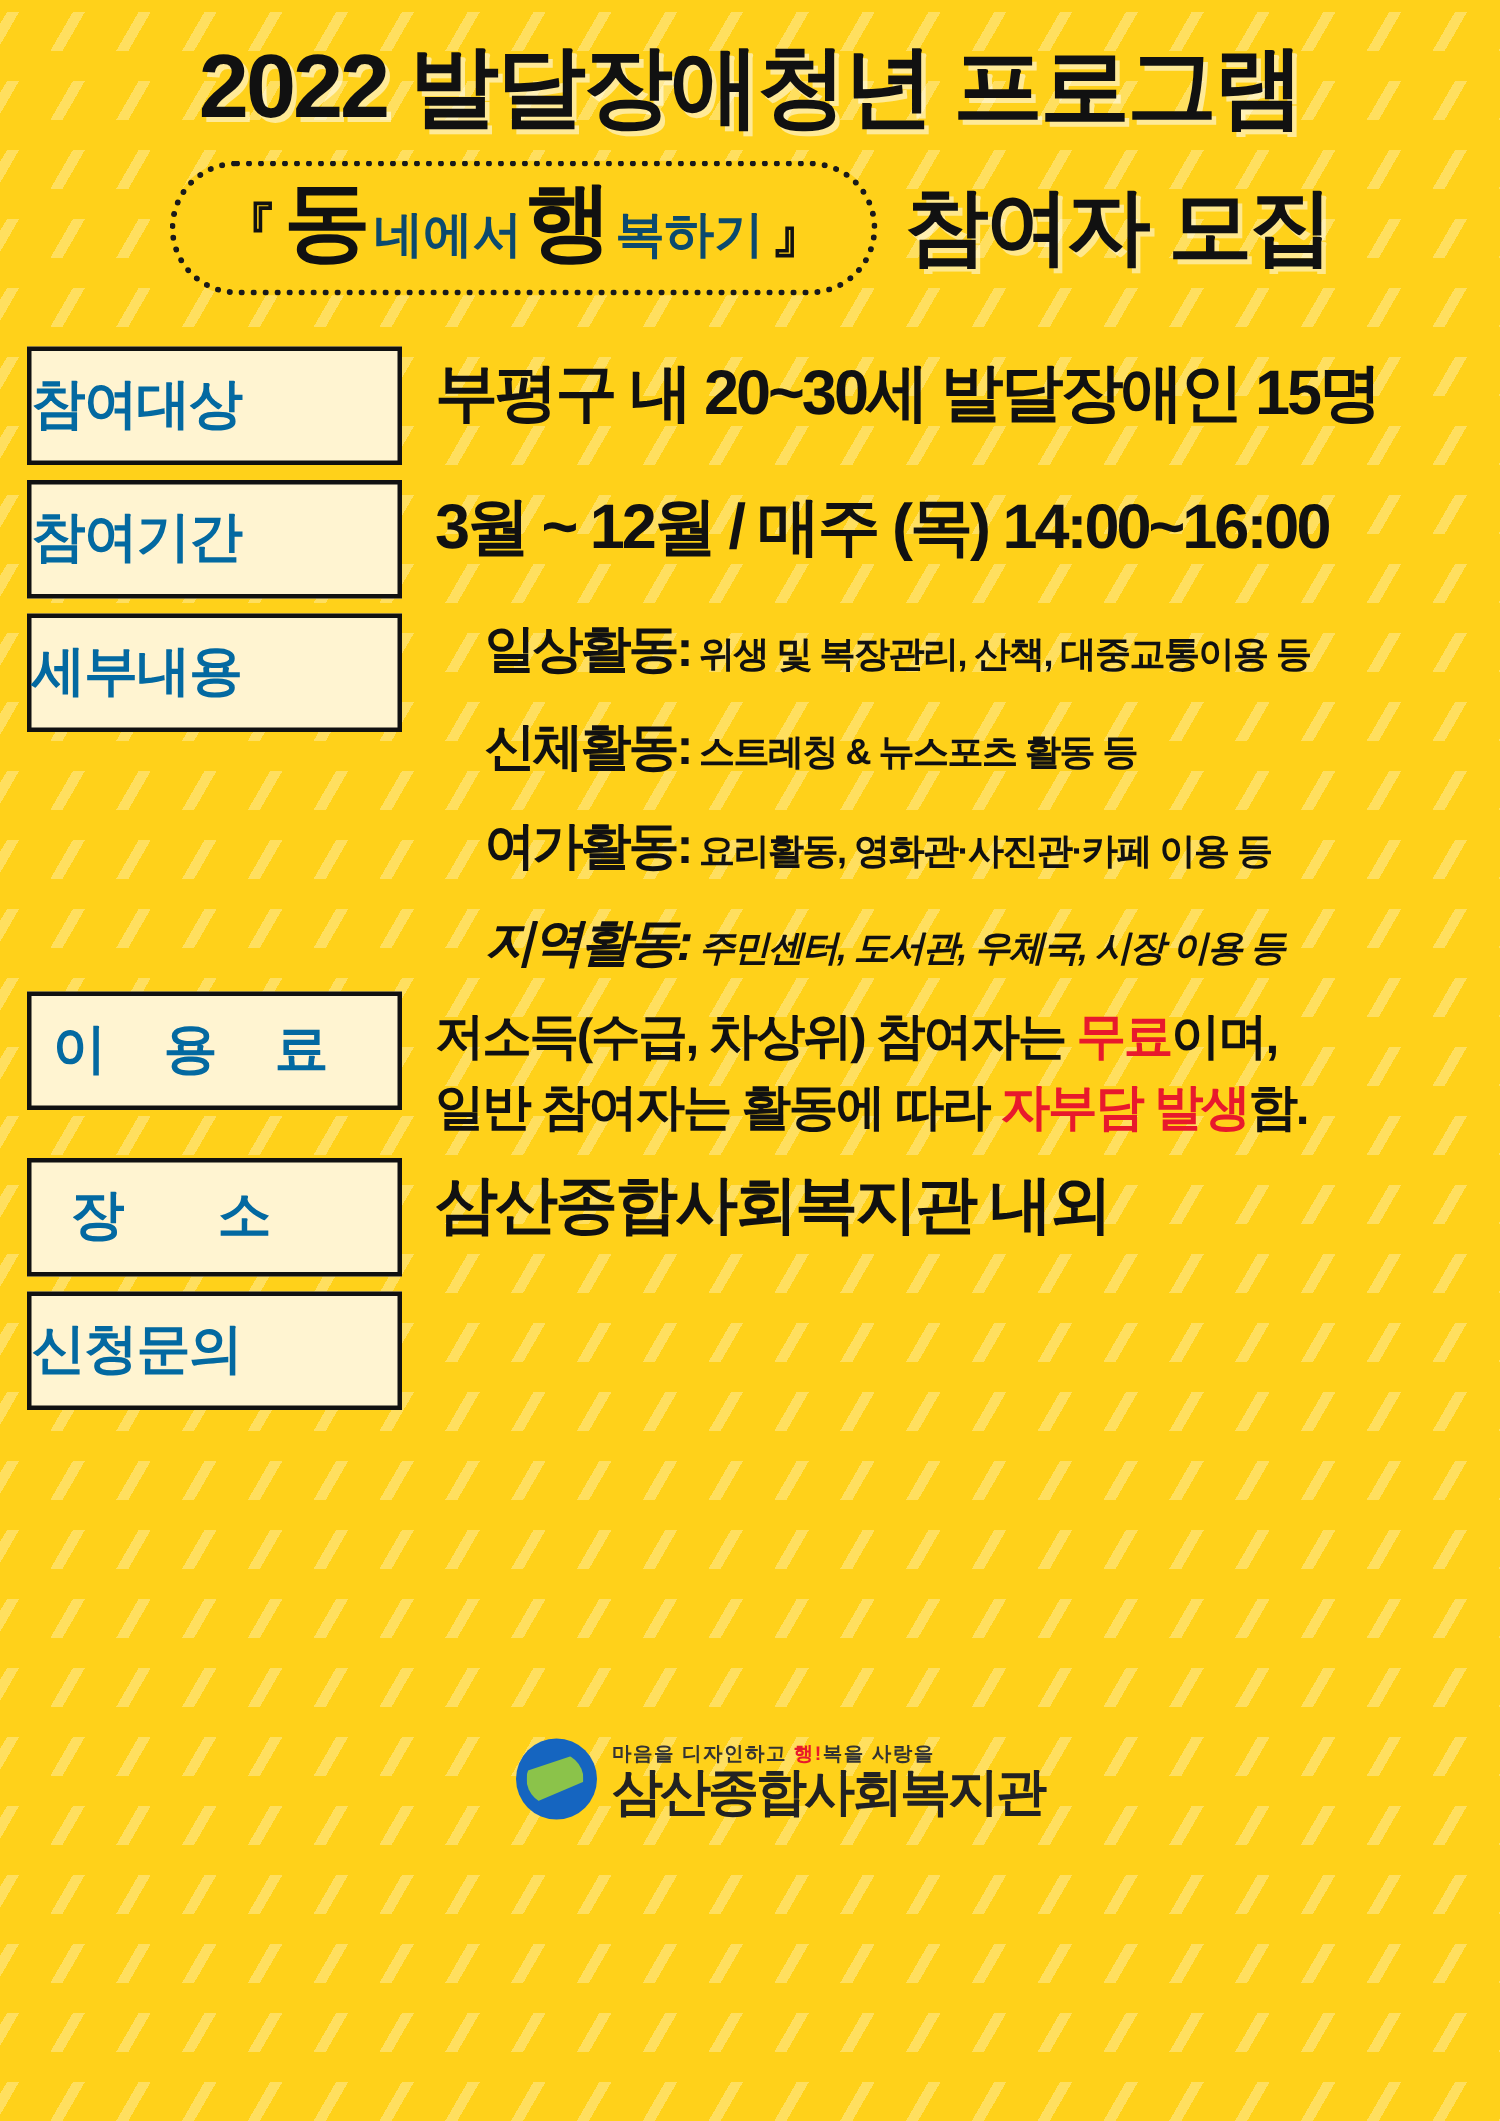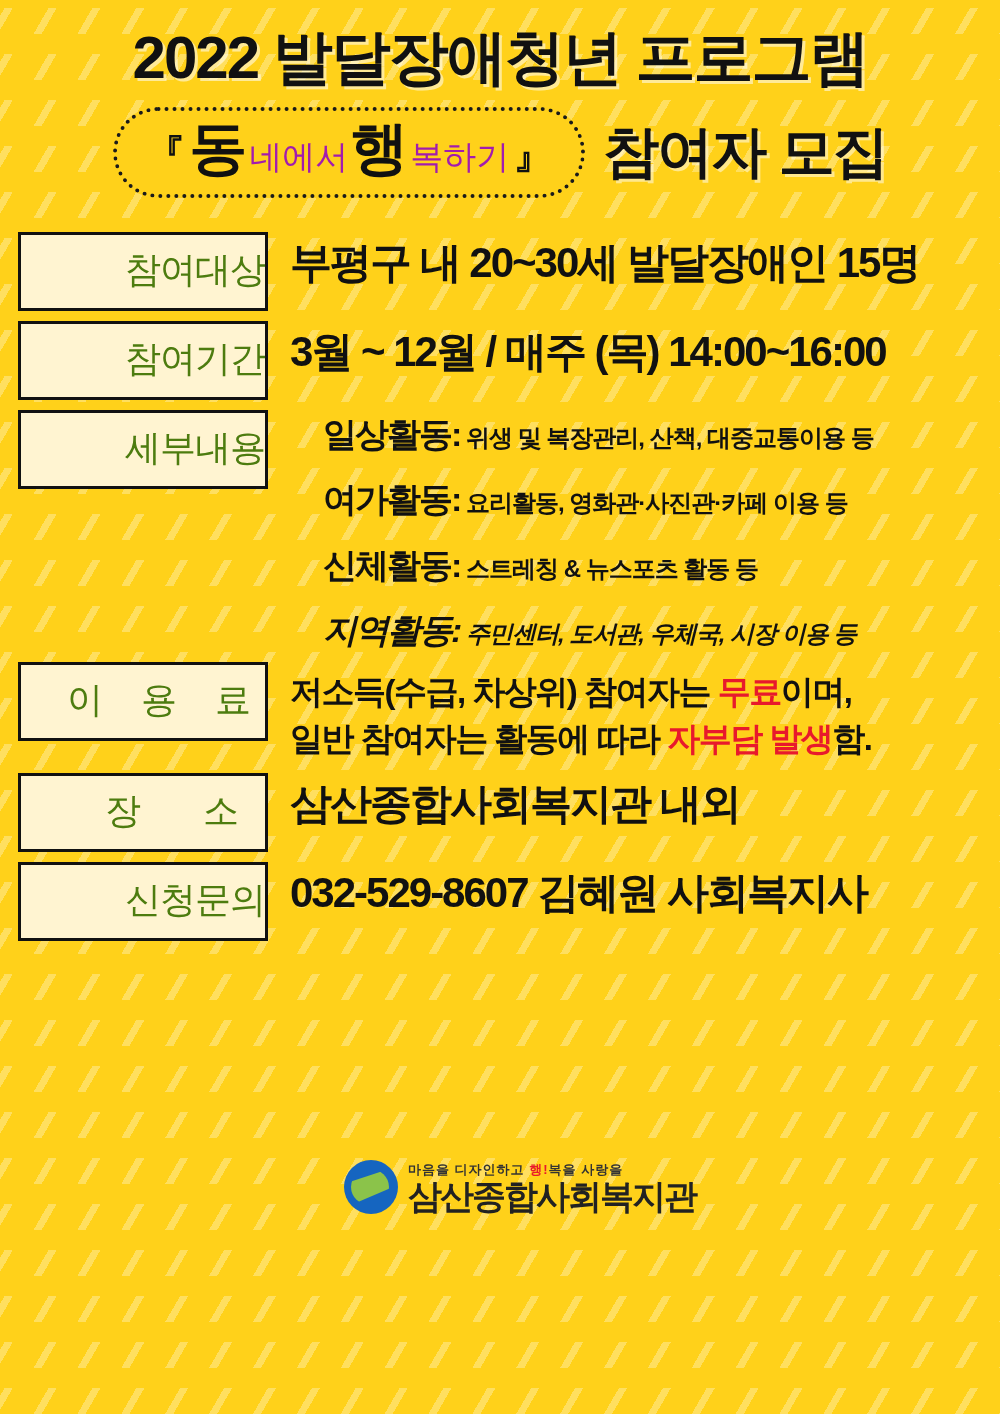--- a/index.html
+++ b/index.html
@@ -86,22 +86,22 @@
     margin: 0 2px;
   }
   .big-k {
     font-size: 58px;
     font-weight: bold;
     color: #111;
     line-height: 1;
   }
   .small-k {
     font-size: 33px;
-    font-weight: normal;
-    color: #a21caf;
+    font-weight: bold;
+    color: #0c4a6e;
     line-height: 1;
   }
   .recruit {
     font-size: 56px;
     font-weight: bold;
     color: #111;
     letter-spacing: -2px;
     text-shadow: 3px 3px 0 rgba(255,255,255,0.5);
   }
 
@@ -111,25 +111,25 @@
   }
   .row {
     display: flex;
     align-items: flex-start;
     margin-bottom: 10px;
   }
   .label-box {
     flex: 0 0 250px;
     border: 3px solid #111;
     background: #FFF4D1;
-    text-align: right;
+    text-align: left;
     padding: 11px 0 13px 0;
     font-size: 36px;
-    font-weight: normal;
-    color: #4d7c0f;
+    font-weight: bold;
+    color: #0369a1;
     letter-spacing: -1px;
     box-sizing: border-box;
   }
   .label-box.spaced { letter-spacing: 14px; text-indent: 14px; }
   .label-box.spaced2 { letter-spacing: 26px; text-indent: 26px; }
   .row-content {
     flex: 1;
     padding-left: 22px;
     padding-top: 6px;
   }
@@ -266,24 +266,24 @@
       </div>
     </div>
 
     <div class="row">
       <div class="label-box">세부내용</div>
       <div class="row-content">
         <div class="detail-line">
           <span class="detail-key">일상활동:</span><span> 위생 및 복장관리, 산책, 대중교통이용 등</span>
         </div>
         <div class="detail-line">
+          <span class="detail-key">신체활동:</span><span> 스트레칭 &amp; 뉴스포츠 활동 등</span>
+        </div>
+        <div class="detail-line">
           <span class="detail-key">여가활동:</span><span> 요리활동, 영화관·사진관·카페 이용 등</span>
-        </div>
-        <div class="detail-line">
-          <span class="detail-key">신체활동:</span><span> 스트레칭 &amp; 뉴스포츠 활동 등</span>
         </div>
         <div class="detail-line">
           <span class="detail-key">지역활동:</span><span> 주민센터, 도서관, 우체국, 시장 이용 등</span>
         </div>
       </div>
     </div>
 
     <div class="row">
       <div class="label-box spaced">이 용 료</div>
       <div class="row-content">
@@ -298,23 +298,20 @@
 
     <div class="row">
       <div class="label-box spaced2">장      소</div>
       <div class="row-content">
         <div class="big-line">삼산종합사회복지관 내외</div>
       </div>
     </div>
 
     <div class="row">
       <div class="label-box">신청문의</div>
-      <div class="row-content">
-        <div class="big-line">032-529-8607 김혜원 사회복지사</div>
-      </div>
     </div>
 
   </div>
 
   <div class="footer">
     <div class="logo-wrap">
       <div class="logo-mark"></div>
       <div class="logo-text-group">
         <div class="logo-tag">
           <span>마음을 디자인하고 </span><span class="accent">행!</span><span>복을 사랑을</span>

